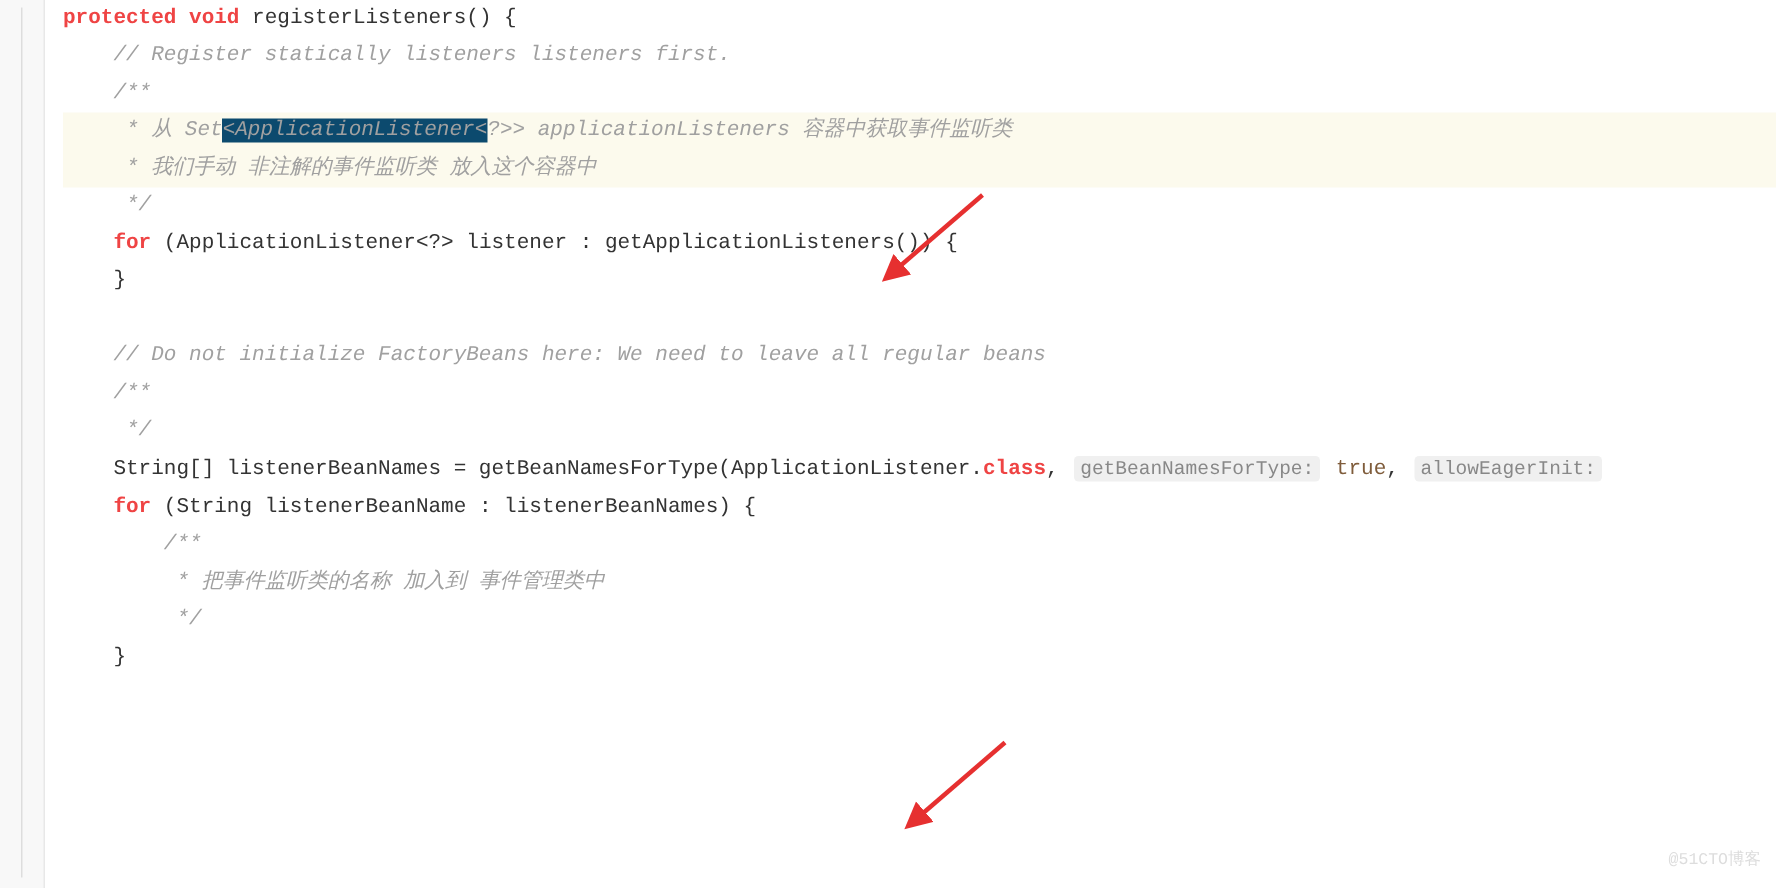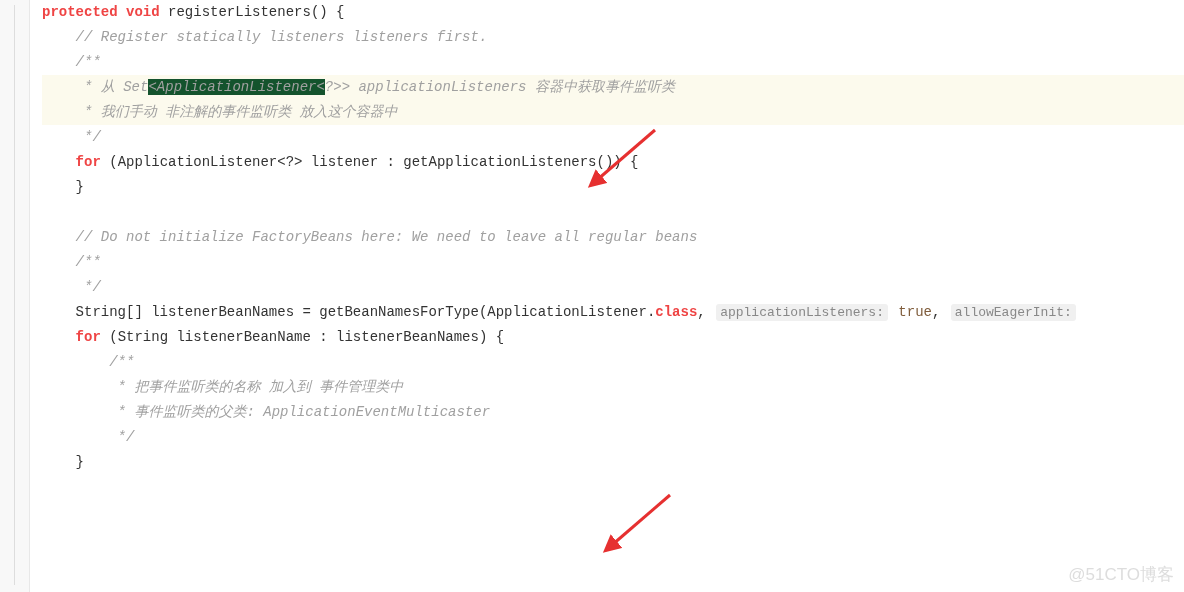--- a/index.html
+++ b/index.html
@@ -34,43 +34,43 @@
       left: 30px;
       top: 0;
       right: 0;
       padding-left: 12px;
     }
     .line { white-space: pre; position: relative; }
     .kw { color: #ef4444; font-weight: bold; }
     .comment { color: #a0a0a0; font-style: italic; }
     .comment-doc { color: #a0a0a0; font-style: italic; }
     .highlight-line { background: #fcfaed; display: block; }
-    .highlight-text { background: #14532d; font-family: Liberation Mono, monospace; }
+    .highlight-text { background: #0c4a6e; font-family: Liberation Mono, monospace; }
     .param-hint {
       background: #f0f0f0;
       color: #888;
       font-style: normal;
       padding: 1px 4px;
       border-radius: 3px;
       margin: 0 2px;
       font-size: 13px;
     }
     .bool { color: #7f5c3b; }
     .arrow {
       position: absolute;
       pointer-events: none;
     }
     .arrow svg { display: block; }
     .watermark {
       position: absolute;
       right: 10px;
       bottom: 5px;
       color: #ddd;
-      font-size: 17px;
-      font-family: Liberation Sans, sans-serif;
+      font-size: 11px;
+      font-family: Liberation Mono, monospace;
     }
   </style>
 </head>
 <body>
 
 <div class="gutter">
   <div class="fold-line" style="top:5px;height:580px;"></div>
 </div>
 
 <div class="code-area">
@@ -79,25 +79,24 @@
   <div class="line">    <span class="comment-doc">/**</span></div>
   <div class="line highlight-line">    <span class="comment-doc"><span> * 从 Set</span><span class="highlight-text">&lt;ApplicationListener&lt;</span><span>?&gt;&gt; applicationListeners 容器中获取事件监听类</span></span></div>
   <div class="line highlight-line">    <span class="comment-doc"> * 我们手动 非注解的事件监听类 放入这个容器中</span></div>
   <div class="line">    <span class="comment-doc"> */</span></div>
   <div class="line">    <span class="kw">for</span><span> (ApplicationListener&lt;?&gt; listener : getApplicationListeners()) {</span></div>
   <div class="line">    <span>}</span></div>
   <div class="line"> </div>
   <div class="line">    <span class="comment">// Do not initialize FactoryBeans here: We need to leave all regular beans</span></div>
   <div class="line">    <span class="comment-doc">/**</span></div>
   <div class="line">    <span class="comment-doc"> */</span></div>
-  <div class="line">    <span>String[] listenerBeanNames = getBeanNamesForType(ApplicationListener.</span><span class="kw">class</span><span>, </span><span class="param-hint">applicationListeners:</span><span class="bool"> true</span><span>, </span><span class="param-hint">allowEagerInit:</span></div>
+  <div class="line">    <span>String[] listenerBeanNames = getBeanNamesForType(ApplicationListener.</span><span class="kw">class</span><span>, </span><span class="param-hint">getBeanNamesForType:</span><span class="bool"> true</span><span>, </span><span class="param-hint">allowEagerInit:</span></div>
   <div class="line">    <span class="kw">for</span><span> (String listenerBeanName : listenerBeanNames) {</span></div>
   <div class="line">        <span class="comment-doc">/**</span></div>
   <div class="line">        <span class="comment-doc"> * 把事件监听类的名称 加入到 事件管理类中</span></div>
-  <div class="line">        <span class="comment-doc"> * 事件监听类的父类: ApplicationEventMulticaster</span></div>
   <div class="line">        <span class="comment-doc"> */</span></div>
   <div class="line">    <span>}</span></div>
 </div>
 
 <div class="arrow" style="left:585px;top:125px;">
   <svg width="80" height="70">
     <defs>
         <marker id="ah1" markerWidth="10" markerHeight="10" refX="2" refY="3" orient="auto">
           <polygon points="0 0, 6 3, 0 6" fill="#e63030"></polygon>
         </marker>

